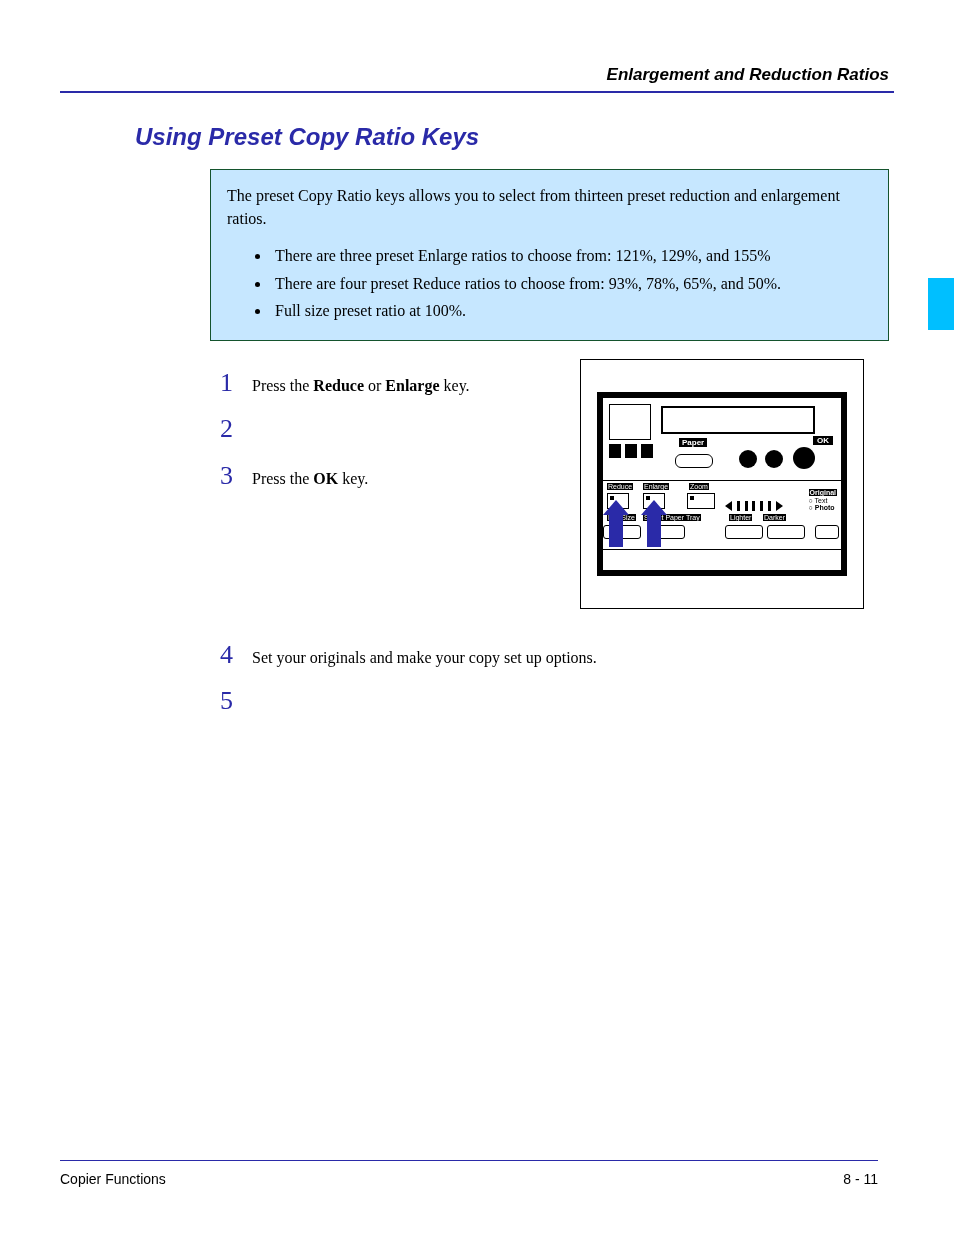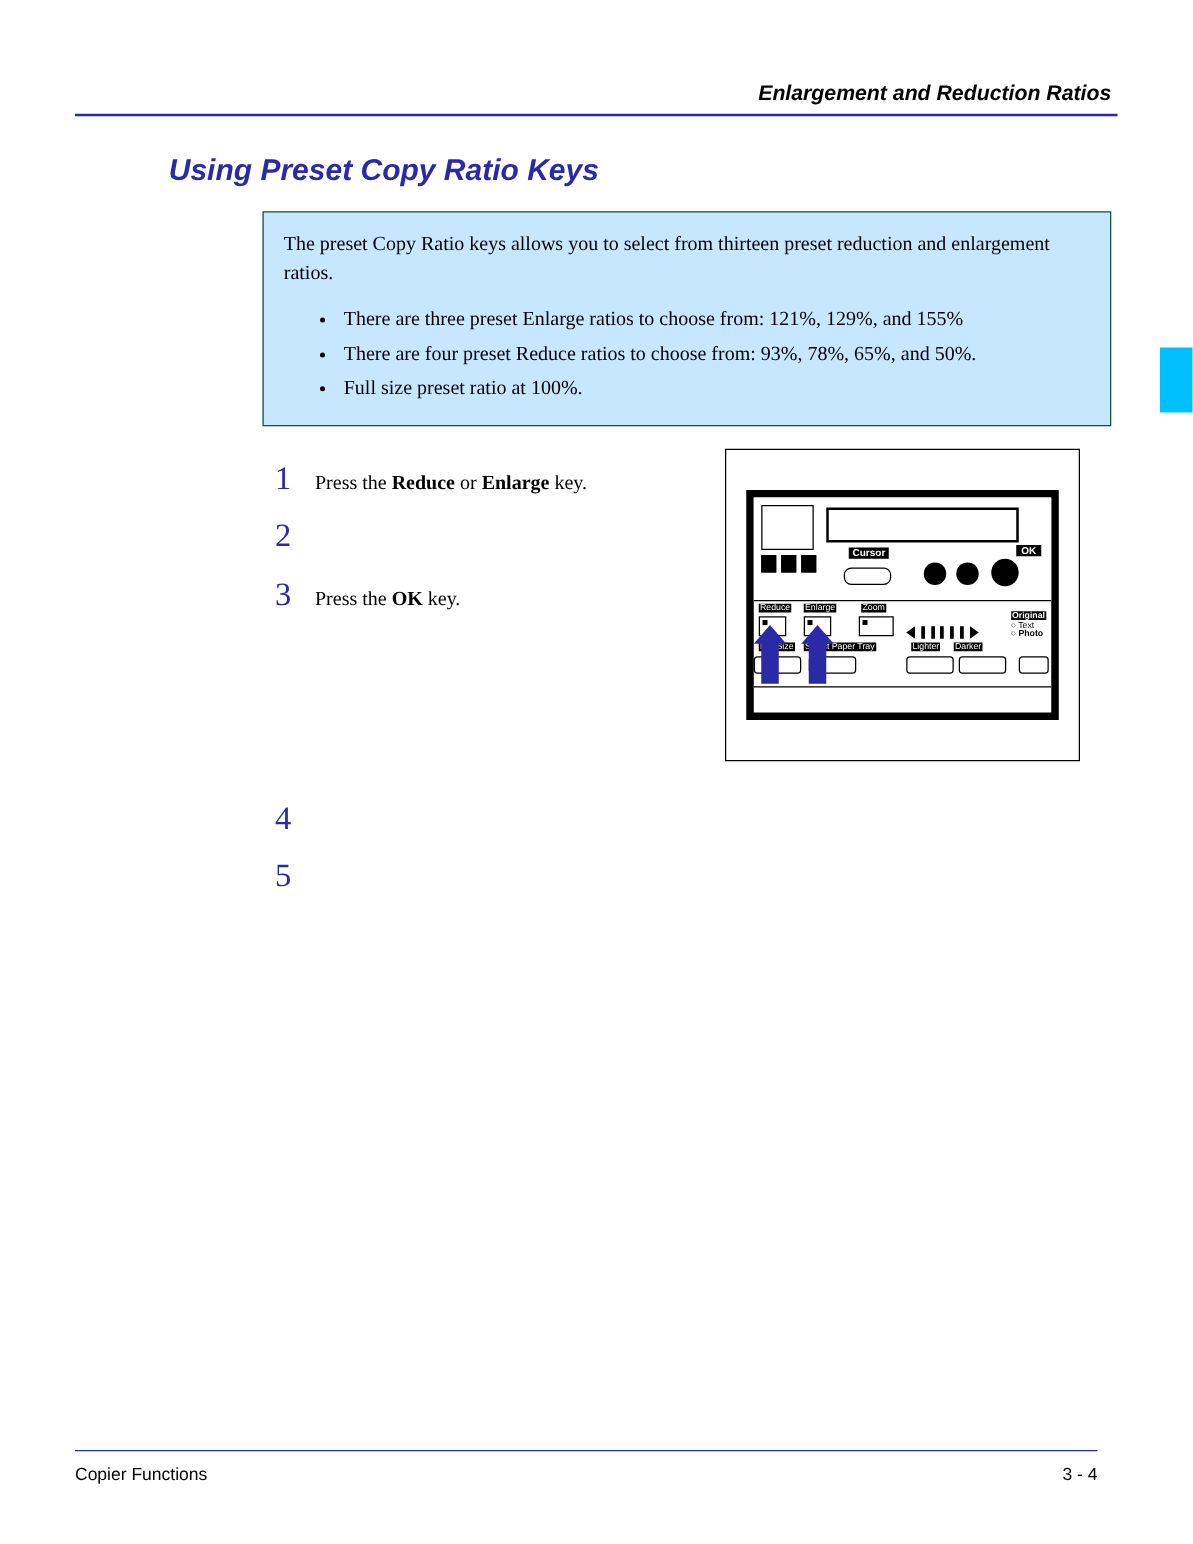--- a/index.html
+++ b/index.html
@@ -314,21 +314,21 @@
           <div class="panel-top">
             <div class="icon-col">
               <div class="mini"></div>
               <div class="pages">
                   <div class="pg"></div>
                   <div class="pg"></div>
                   <div class="pg"></div>
                 </div>
             </div>
             <div class="lcd"></div>
-            <div class="cancel-lbl">Cursor</div>
+            <div class="cancel-lbl">Paper</div>
             <div class="ok-lbl">OK</div>
             <div class="cancel-btn"></div>
             <div class="circle-btn circle1"></div>
             <div class="circle-btn circle2"></div>
             <div class="circle-btn circle3"></div>
           </div>
           <div class="panel-bottom">
             <span class="btm-label" style="top:2px;left:4px">Reduce</span>
             <span class="btm-label" style="top:2px;left:40px">Enlarge</span>
             <span class="btm-label" style="top:2px;left:86px">Zoom</span>
@@ -363,28 +363,29 @@
           </div>
           <div class="panel-strip"></div>
         </div>
       </div>
     </div>
   </div>
 
   <div class="steps-below">
     <div class="step">
       <span class="step-num">4</span>
+      <span>Set your originals and make your copy set up options.</span>
     </div>
     <div class="step">
       <span class="step-num">5</span>
     </div>
   </div>
 
   <div class="thumb-tab"></div>
 
   <div class="footer">
     <div class="footer-rule"></div>
     <div class="footer-row">
       <span>Copier Functions</span>
-      <span>3 - 4</span>
+      <span>8 - 11</span>
     </div>
   </div>
 </div>
 
 </body></html>

